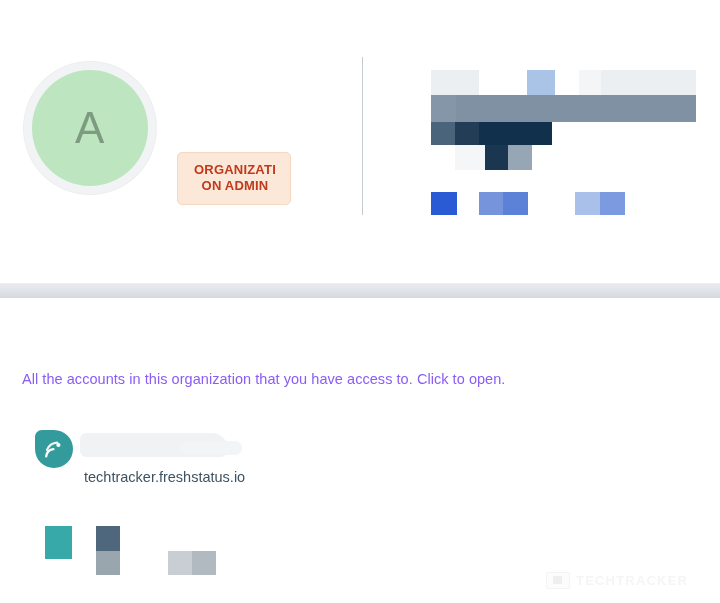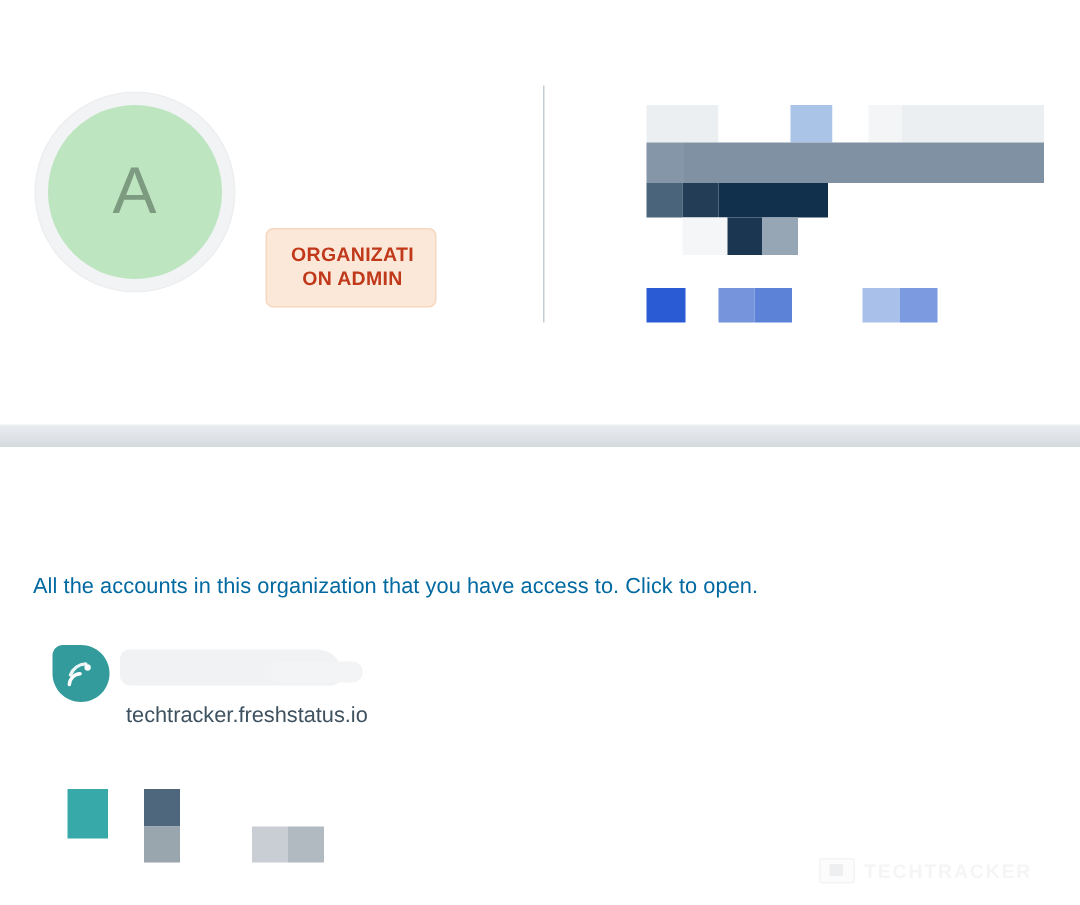--- a/index.html
+++ b/index.html
@@ -165,23 +165,22 @@
     font-weight: bold;
     color: #183247;
     letter-spacing: -0.1px;
   }
 
   .section-sub {
     position: absolute;
     left: 22px;
     top: 73px;
     font-size: 14.5px;
-    color: #0369a1;
+    color: #8b5cf6;
     letter-spacing: 0.05px;
-    margin-top: 12px;
   }
 
   
   .account-row {
     position: absolute;
     left: 18px;
     top: 118px;
     width: 400px;
     height: 72px;
     cursor: pointer;

